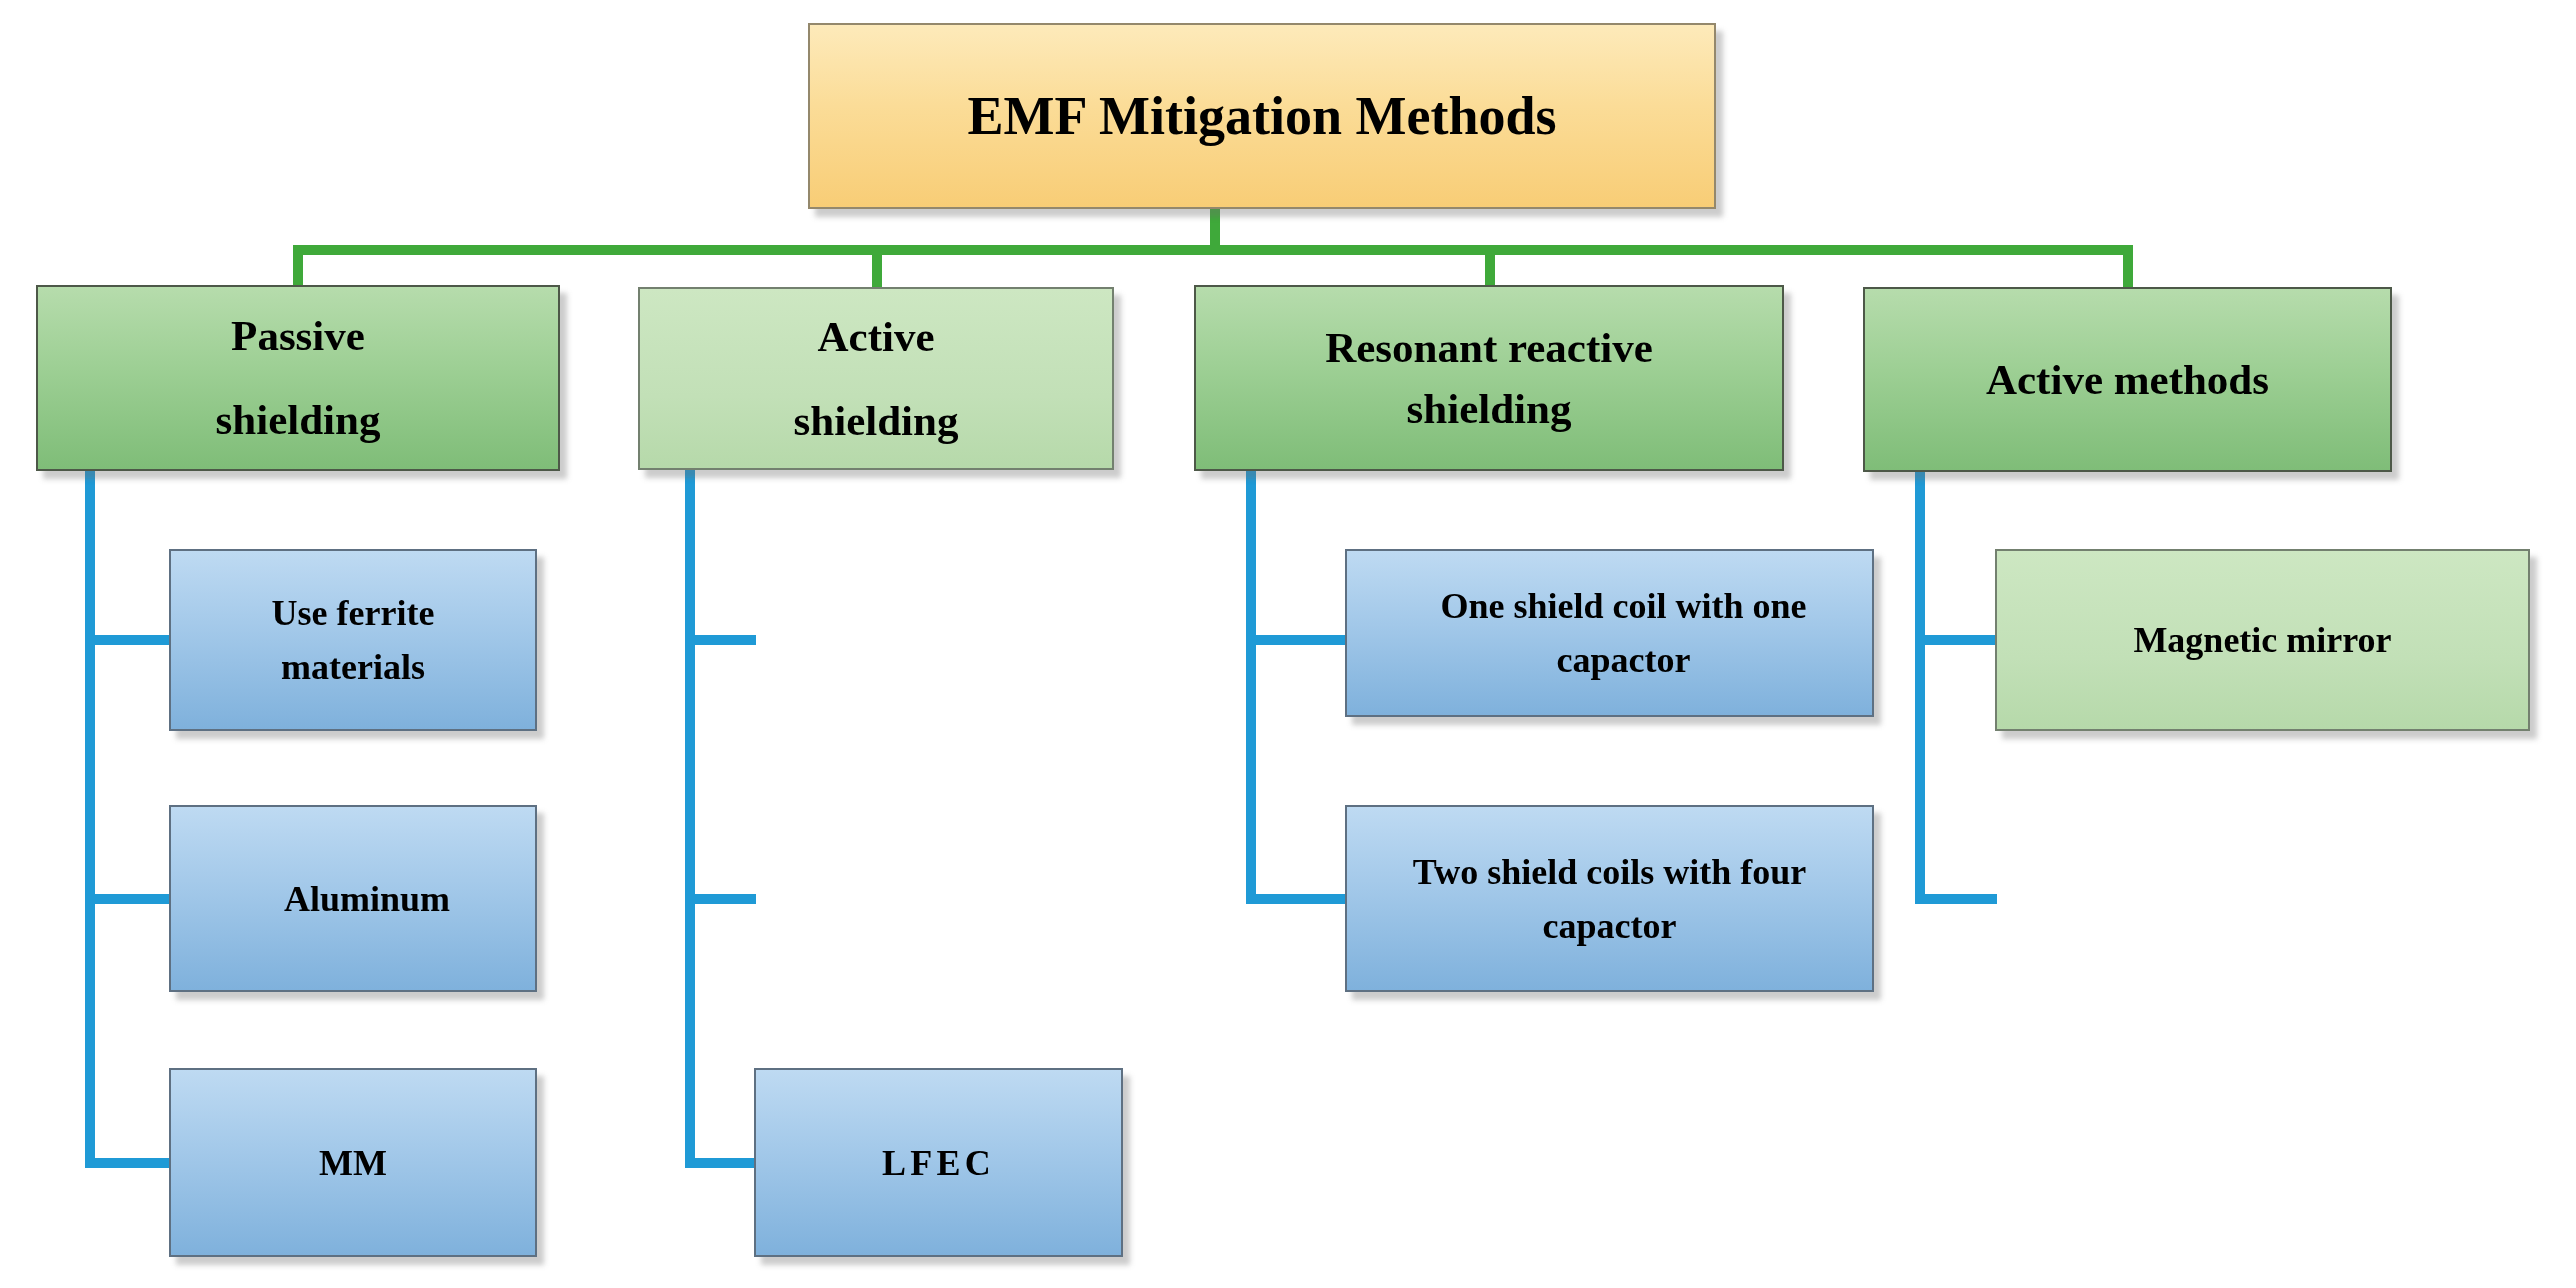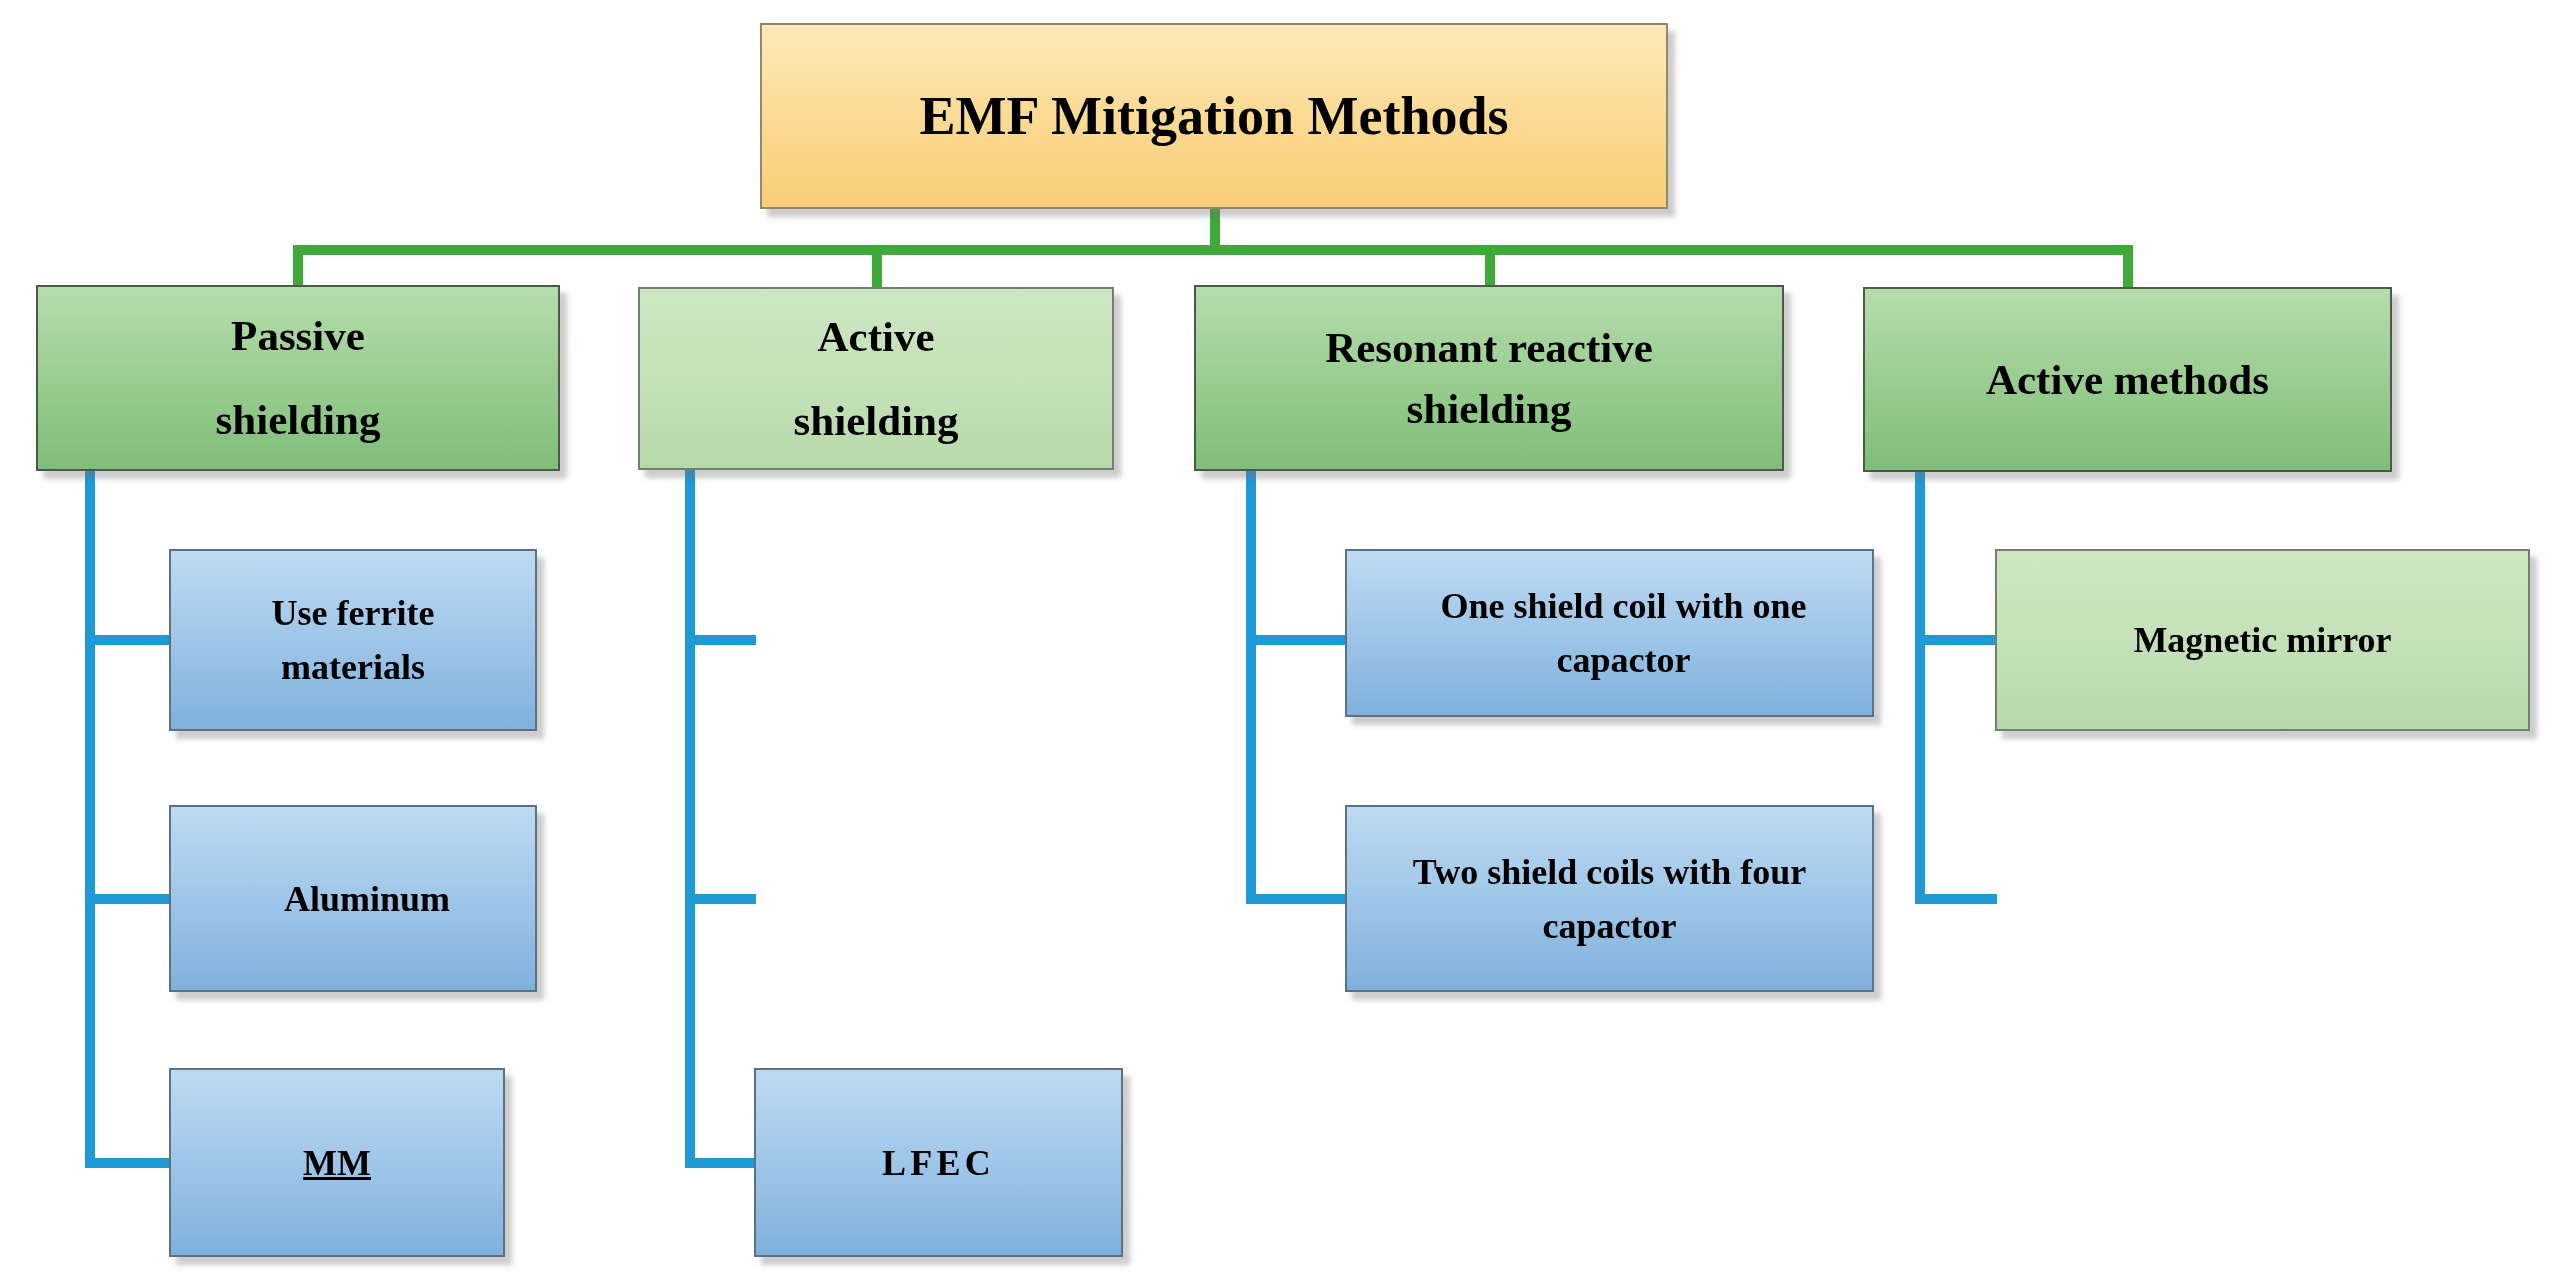--- a/index.html
+++ b/index.html
@@ -32,21 +32,21 @@
     border: 2.6px solid #4d5848;
   }
   .lightgreen {
     background: linear-gradient(180deg, #cde7c2 0%, #c2e0b7 60%, #b6d9aa 100%);
     border: 2.6px solid #73806f;
   }
   .blue {
     background: linear-gradient(180deg, #bedaf2 0%, #a2c8e9 45%, #7fb1dc 100%);
     border: 2.6px solid #5e7082;
   }
-  .root-label   { font-size: 54px; line-height: 1.2; }
+  .root-label   { font-size: 54px; line-height: 1.2; margin-left: 48px; }
   .parent-label { font-size: 43px; line-height: 1.42; }
   .wide  { line-height: 1.95; }
   .child-label  { font-size: 36px; line-height: 1.5; }
   .spread { letter-spacing: 4.3px; }
   .conn { position: absolute; }
   .conn.g { background: #3fa93a; }
   .conn.b { background: #1f9ad6; }
 </style>
 </head>
 <body>
@@ -87,21 +87,21 @@
 shielding</div>
 
   <div class="box green parent-label" style="left:1194px; top:285px; width:590px; height:186px;">Resonant reactive
 shielding</div>
 
   <div class="box green parent-label" style="left:1863px; top:287px; width:529px; height:185px;">Active methods</div>
 
   <div class="box blue child-label" style="left:169px; top:549px; width:368px; height:182px;">Use ferrite
 materials</div>
   <div class="box blue child-label" style="left:169px; top:805px; width:368px; height:187px;padding-left:28px;">Aluminum</div>
-  <div class="box blue child-label" style="left:169px; top:1068px; width:336px; height:189px;text-decoration:underline;">MM</div>
+  <div class="box blue child-label" style="left:169px; top:1068px; width:368px; height:189px;">MM</div>
 
   <div class="box blue child-label spread" style="left:754px; top:1068px; width:369px; height:189px;">LFEC</div>
 
   <div class="box blue child-label" style="left:1345px; top:549px; width:529px; height:168px;padding-left:28px;">One shield coil with one
 capactor</div>
   <div class="box blue child-label" style="left:1345px; top:805px; width:529px; height:187px;">Two shield coils with four
 capactor</div>
 
   <div class="box lightgreen child-label" style="left:1995px; top:549px; width:535px; height:182px;">Magnetic mirror</div>
 

